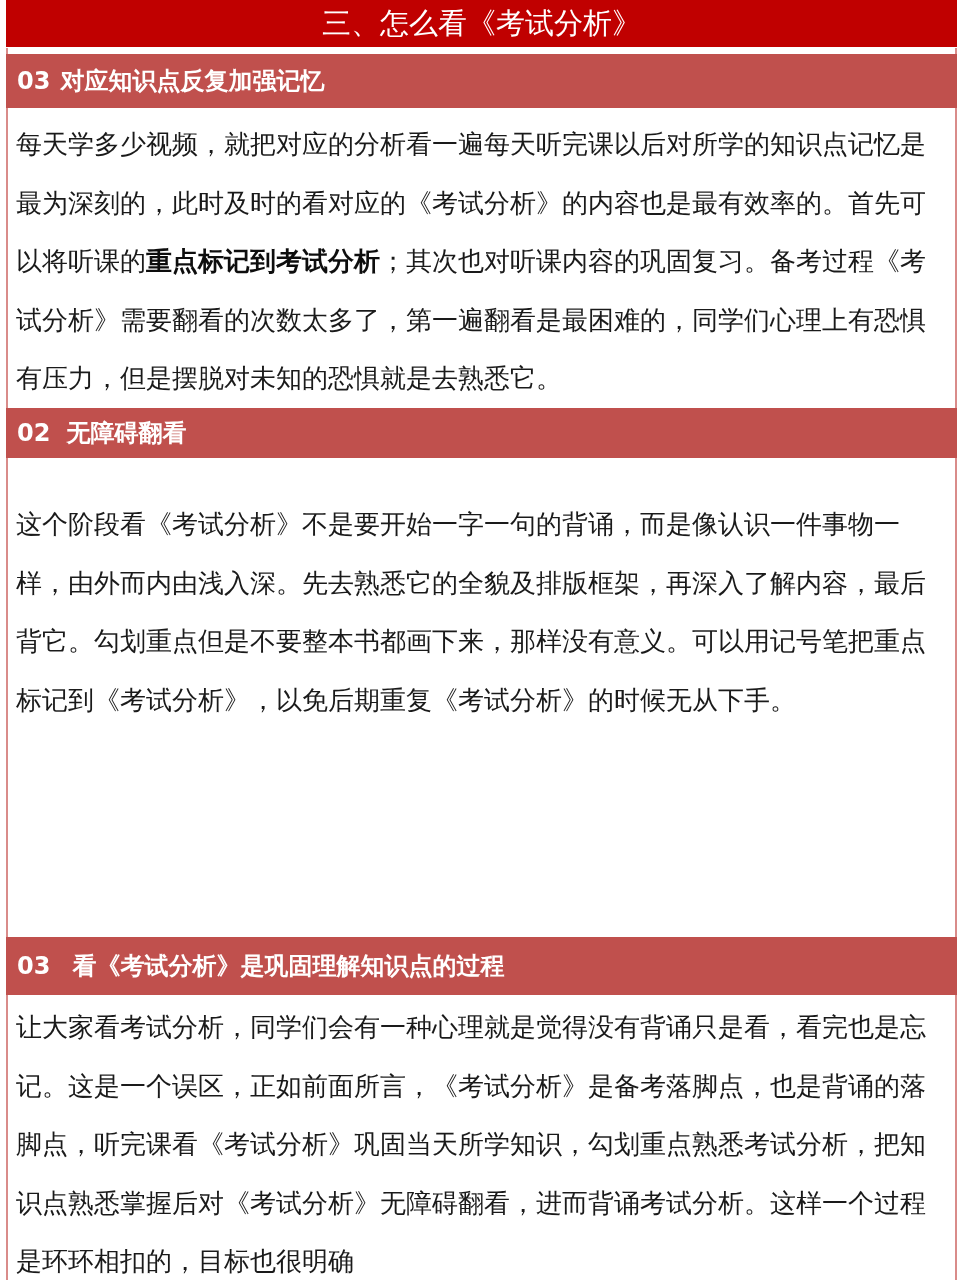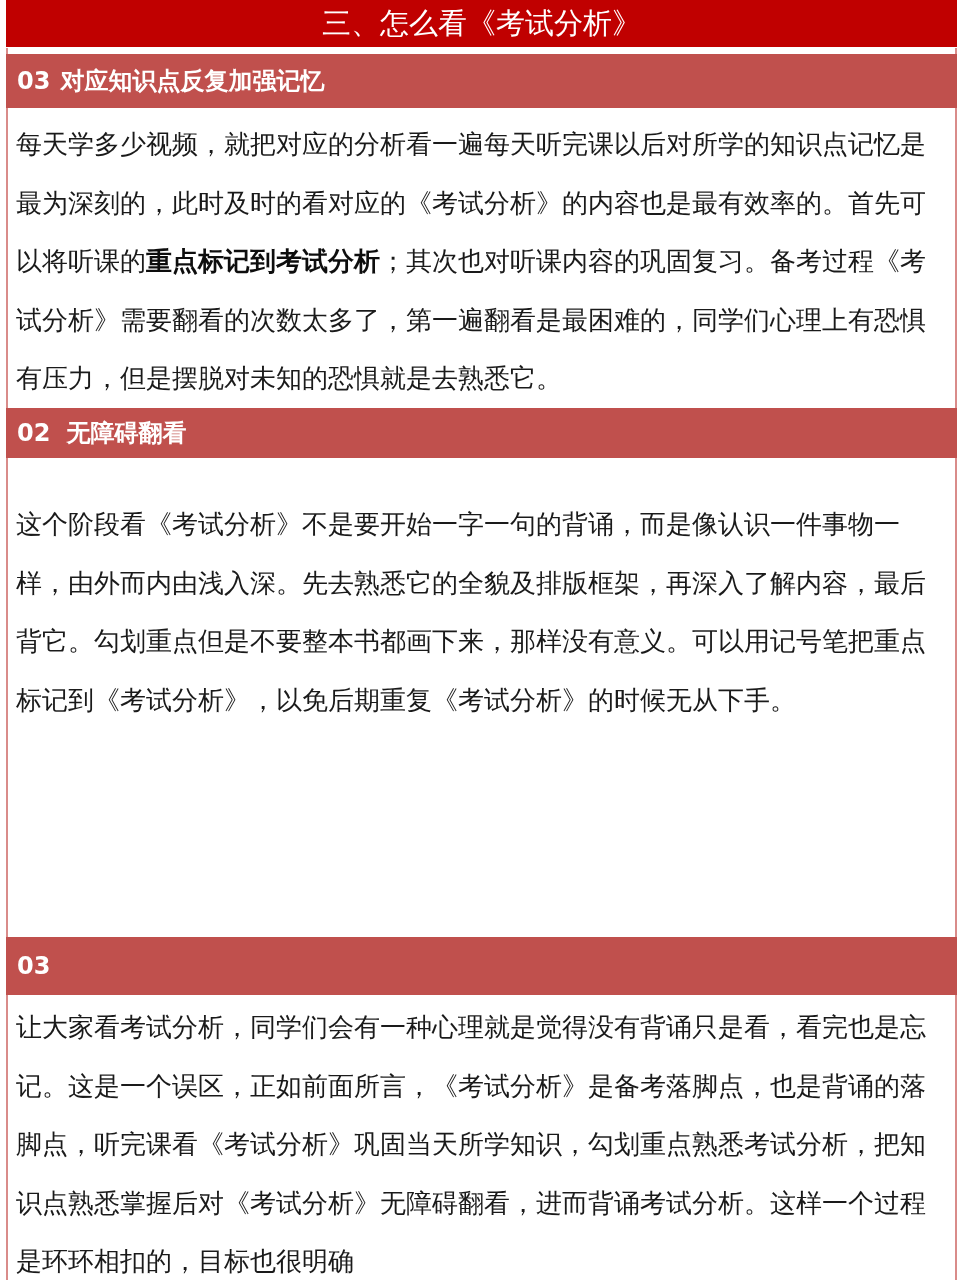--- a/index.html
+++ b/index.html
@@ -63,16 +63,17 @@
   <span class="num" style="margin-right:16px;">02</span>
   <span class="label">无障碍翻看</span>
 </div>
 <div class="body" style="top:495px;">
   <p><span>这个阶段看《考试分析》不是要开始一字一句的背诵，而是像认识一件事物一样，由外而内由浅入深。先去熟悉它的全貌及排版框架，再深入了解内容，最后背它。勾划重点但是不要整本书都画下来，那样没有意义。可以用记号笔把重点标记到《考试分析》，以免后期重复《考试分析》的时候无从下手。</span></p>
 </div>
 
 <div class="frame" style="top:937px; height:343px;"></div>
 <div class="section-head" style="top:937px; height:58px;gap:12px;">
   <span class="num">03</span>
+  <span class="label">看《考试分析》是巩固理解知识点的过程</span>
 </div>
 <div class="body" style="top:998px;">
   <p><span>让大家看考试分析，同学们会有一种心理就是觉得没有背诵只是看，看完也是忘记。这是一个误区，正如前面所言，《考试分析》是备考落脚点，也是背诵的落脚点，听完课看《考试分析》巩固当天所学知识，勾划重点熟悉考试分析，把知识点熟悉掌握后对《考试分析》无障碍翻看，进而背诵考试分析。这样一个过程是环环相扣的，目标也很明确</span></p>
 </div>
 
 </body></html>

